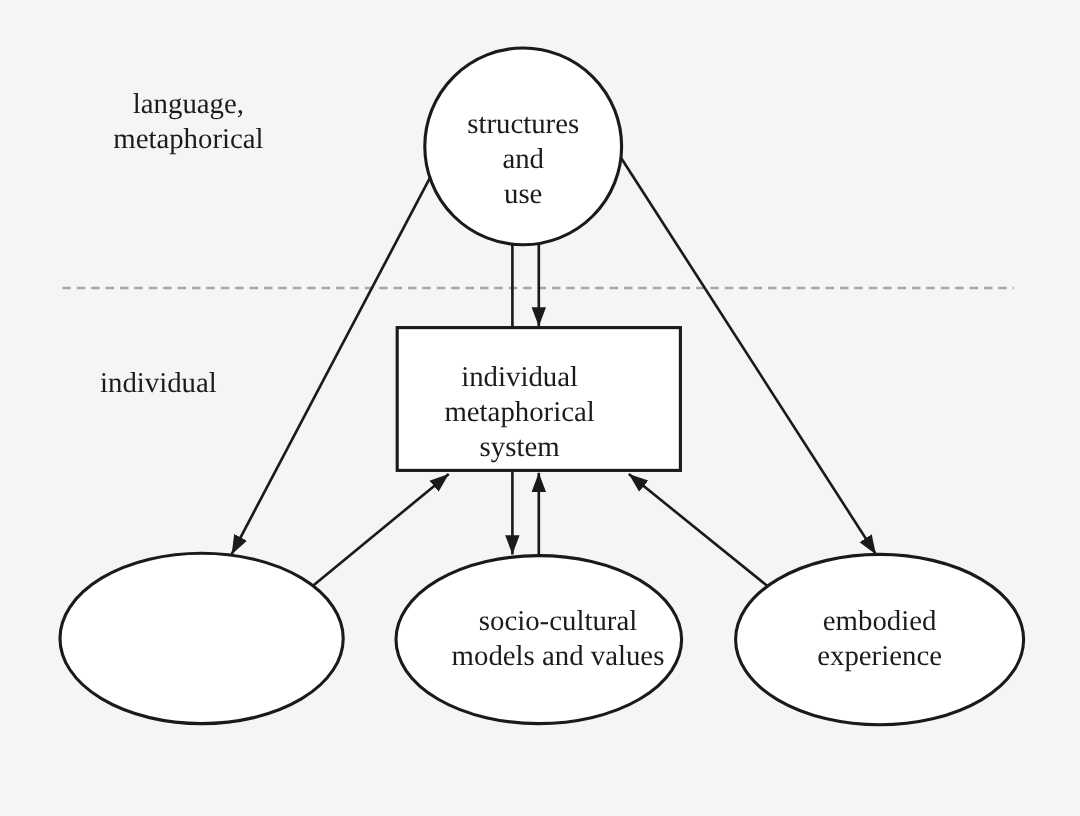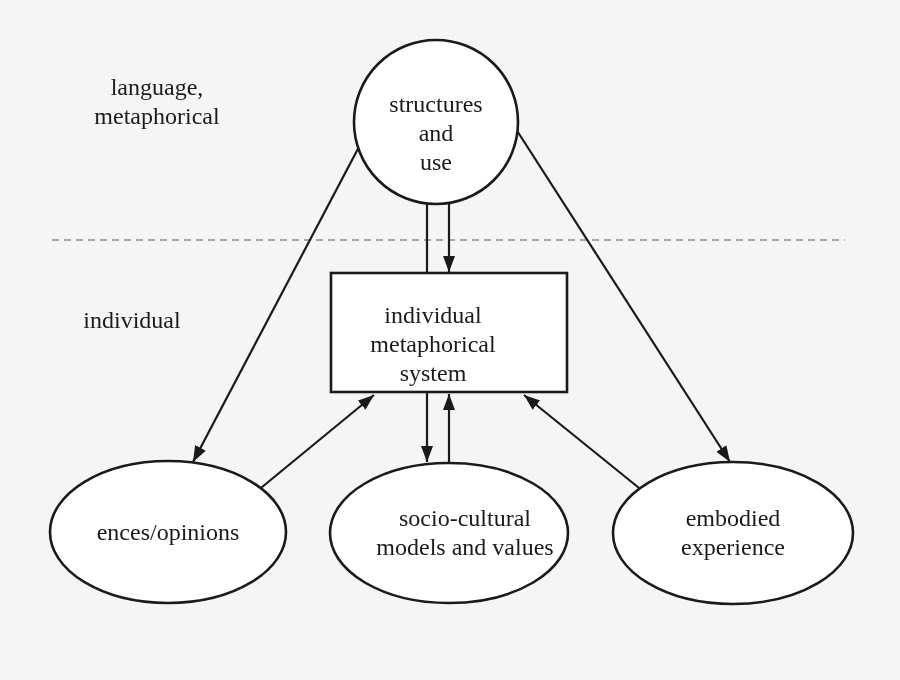--- a/index.html
+++ b/index.html
@@ -107,21 +107,20 @@
     <div>use</div>
   </div>
 
   <div class="label node-label lbl-rect">
     <div>individual</div>
     <div>metaphorical</div>
     <div>system</div>
   </div>
 
   <div class="label node-label lbl-ellipse-left">
-    <div>ences/opinions</div>
   </div>
 
   <div class="label node-label lbl-ellipse-mid">
     <div>socio-cultural</div>
     <div>models and values</div>
   </div>
 
   <div class="label node-label lbl-ellipse-right">
     <div>embodied</div>
     <div>experience</div>

